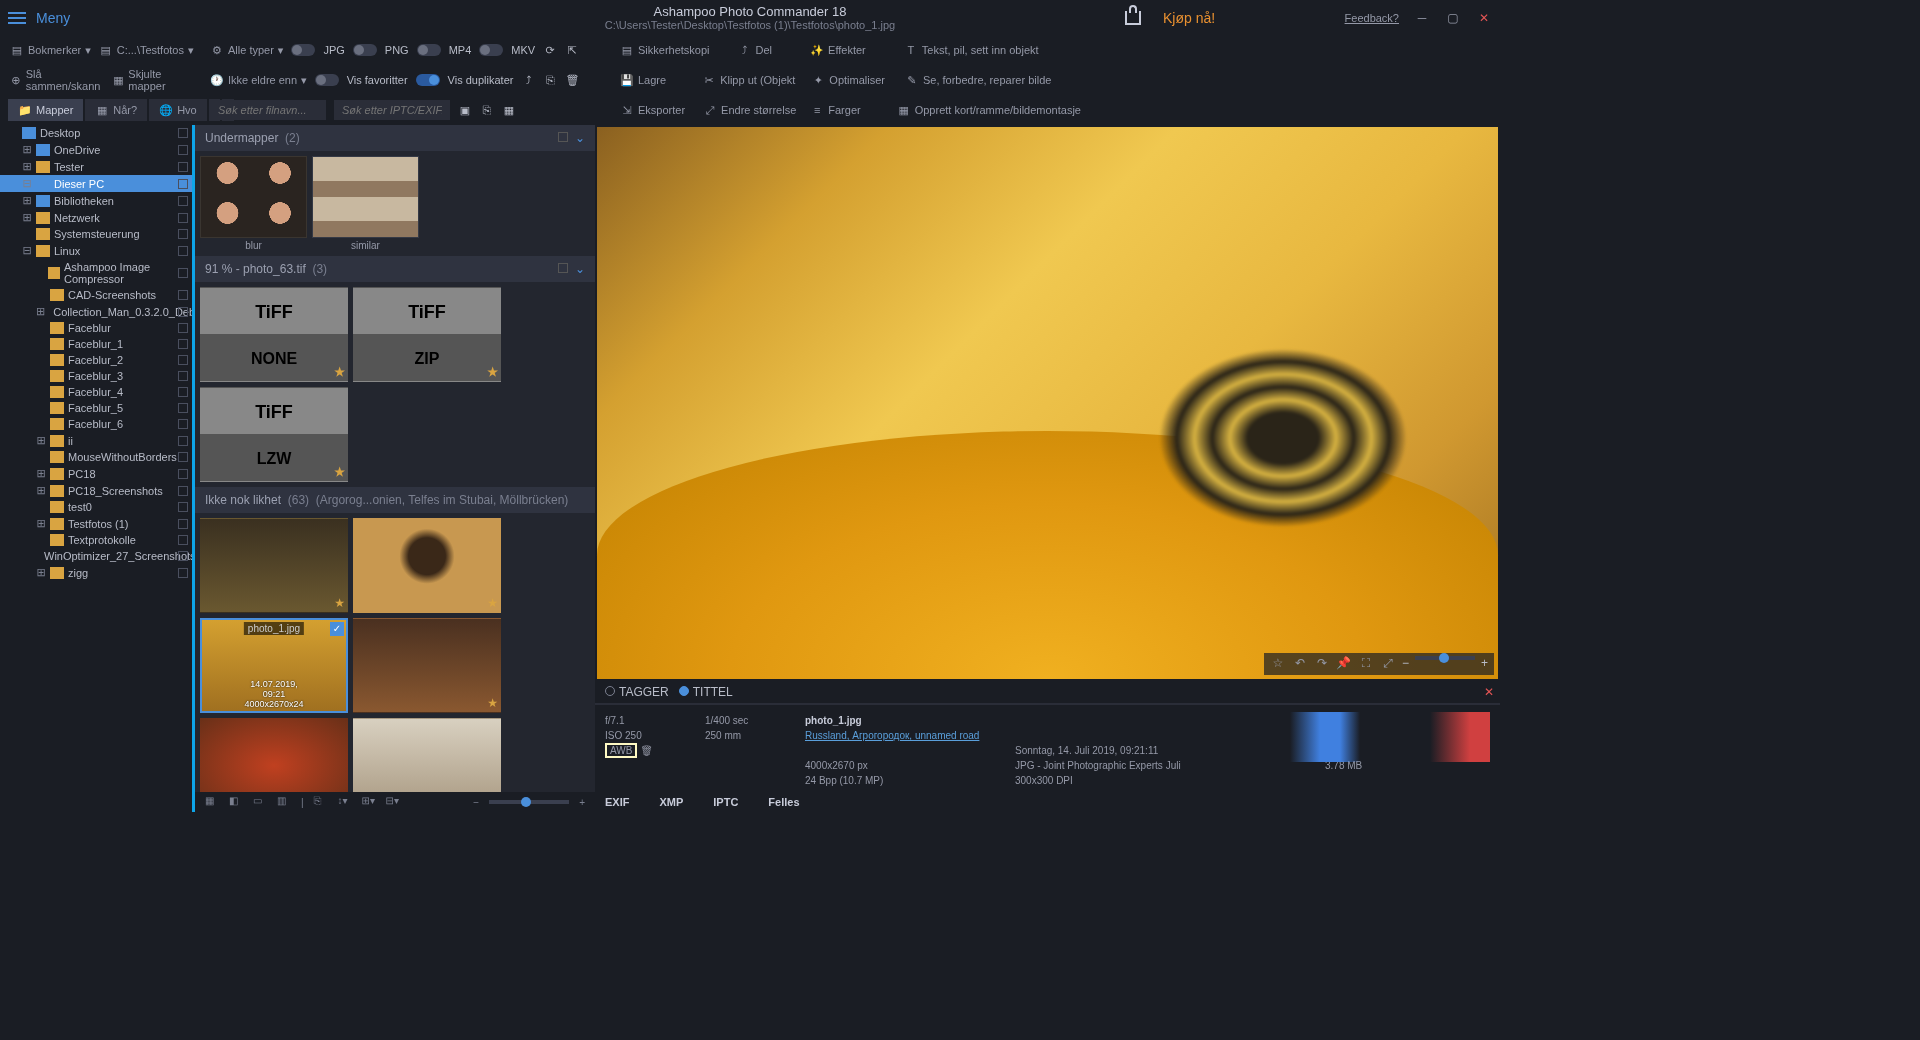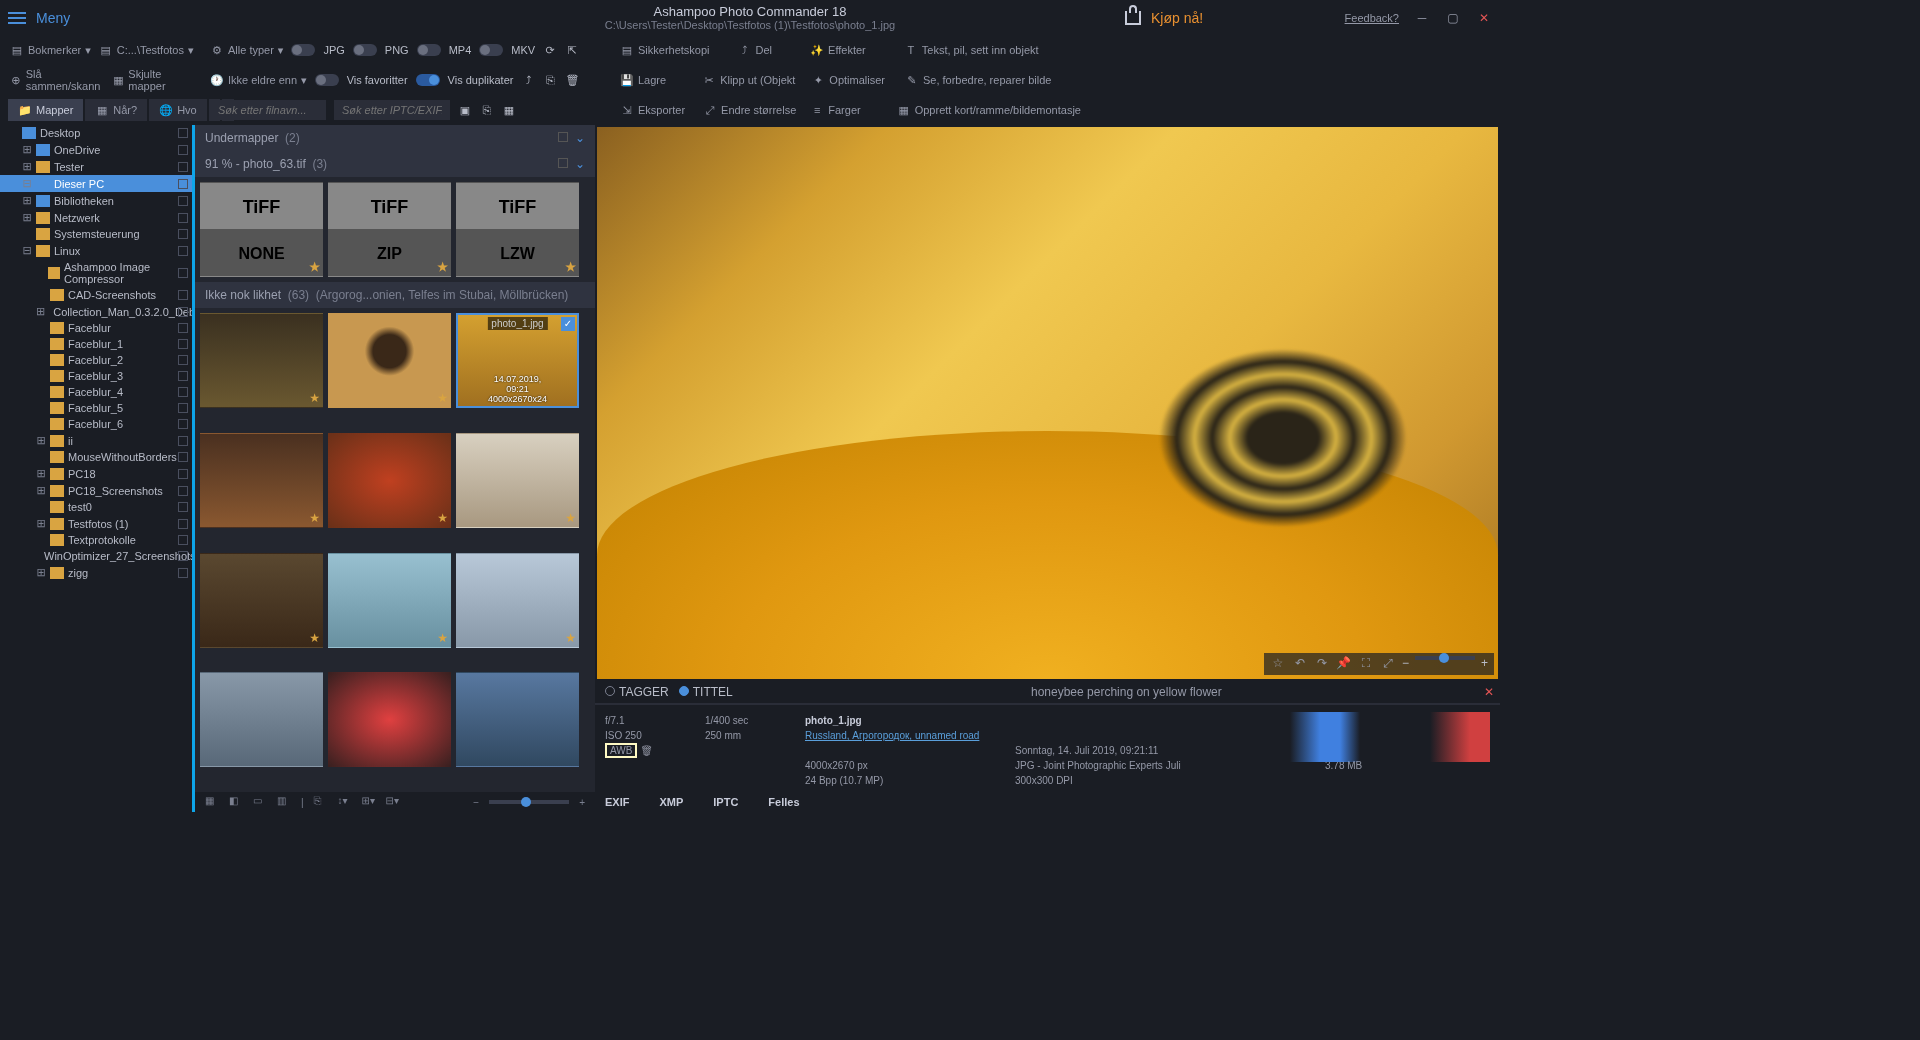--- a/index.html
+++ b/index.html
@@ -37,21 +37,21 @@
 .ti-icon{width:14px;height:12px;display:inline-block}
 .folder{background:#d9a441}
 .folder-blue{background:#4a8fdb}
 .exp{width:10px;text-align:center;color:#7a7f8f}
 .indent1{padding-left:22px}
 .indent2{padding-left:36px}
 .browser{width:400px;background:#23262f;display:flex;flex-direction:column;overflow:hidden}
 .group-header{background:#2f3340;padding:6px 10px;display:flex;align-items:flex-end;justify-content:space-between;font-size:12px;color:#9ba0b0}
 .group-header .cnt{color:#7a7f8f}
 .thumb-grid{display:flex;flex-wrap:wrap;gap:5px;padding:5px}
-.thumb{width:123px;height:95px;background:#353945;position:relative;cursor:pointer;border:1px solid transparent}
+.thumb{width:148px;height:95px;background:#353945;position:relative;cursor:pointer;border:1px solid transparent}
 .thumb.selected{border:2px solid #4a8fdb}
 .thumb.selected::after{content:'✓';position:absolute;top:2px;right:2px;background:#4a8fdb;color:#fff;width:14px;height:14px;font-size:10px;text-align:center;line-height:14px}
 .thumb-label{position:absolute;top:2px;left:50%;transform:translateX(-50%);background:rgba(0,0,0,0.6);color:#ccc;font-size:10px;padding:1px 4px}
 .thumb-info{position:absolute;bottom:2px;left:50%;transform:translateX(-50%);text-align:center;color:#fff;font-size:9px;text-shadow:0 0 2px #000}
 .thumb-bottom-label{position:absolute;bottom:-14px;left:0;right:0;text-align:center;font-size:10px;color:#9599a8}
 .star{position:absolute;bottom:2px;right:2px;color:#d9a441;font-size:12px}
 .viewer{flex:1;background:#1a1d24;display:flex;flex-direction:column}
 .preview{flex:1;background:linear-gradient(135deg,#8a6020 0%,#d4a030 20%,#f0c850 40%,#e8b840 60%,#d09830 80%,#a07020 100%);position:relative;margin:2px}
 .preview-bee{position:absolute;right:10%;top:40%;width:250px;height:180px;background:radial-gradient(ellipse,#2a2418 20%,#d4b040 30%,#2a2418 40%,#d4b040 50%,#2a2418 60%,transparent 70%);border-radius:50%;filter:blur(1px)}
 .preview-flower{position:absolute;bottom:0;left:0;right:0;height:45%;background:radial-gradient(ellipse at 50% 100%,#f0b020,#e09810,#c08000);border-radius:50% 50% 0 0}
@@ -94,21 +94,21 @@
   <div class="title-center">
     <div class="app-title">Ashampoo Photo Commander 18</div>
     <div class="subtitle">C:\Users\Tester\Desktop\Testfotos (1)\Testfotos\photo_1.jpg</div>
   </div>
   <div class="titlebar-right">
     <span class="feedback">Feedback?</span>
     <span class="winbtn">─</span>
     <span class="winbtn">▢</span>
     <span class="winbtn close">✕</span>
   </div>
-  <div style="position:absolute;left:75%;display:flex;align-items:center;gap:10px">
+  <div style="position:absolute;left:75%;display:flex;align-items:center;gap:22px">
     <span class="cart-icon"></span>
     <span class="kjop">Kjøp nå!</span>
   </div>
 </div>
 
 <div class="toolbar-row">
   <div class="toolbar left-toolbar">
     <span class="tb-item"><span class="icn">▤</span><span>Bokmerker</span> ▾</span>
     <span class="tb-item"><span class="icn">▤</span><span>C:...\Testfotos</span> ▾</span>
   </div>
@@ -396,20 +396,36 @@
         <span>zigg</span>
         <span class="chk"></span>
       </div>
     </div>
 
   <div class="browser">
     <div class="group-header">
       <span><span>Undermapper</span> &nbsp;<span class="cnt">(2)</span></span>
       <span><span style="width:10px;height:10px;border:1px solid #555;display:inline-block"></span>&nbsp;&nbsp;<span style="color:#4a8fdb">⌄</span></span>
     </div>
+    <div class="thumb-grid" style="padding-bottom:18px">
+      <div class="thumb faces-thumb" style="width:107px;height:82px">
+        <div class="face"></div>
+          <div class="face"></div>
+          <div class="face"></div>
+          <div class="face"></div>
+        <div class="thumb-bottom-label">blur</div>
+      </div>
+      <div class="thumb" style="width:107px;height:82px;display:grid;grid-template-columns:1fr 1fr;grid-template-rows:1fr 1fr">
+        <div class="room-thumb"></div>
+          <div class="room-thumb"></div>
+          <div class="room-thumb"></div>
+          <div class="room-thumb"></div>
+        <div class="thumb-bottom-label">similar</div>
+      </div>
+    </div>
 
     <div class="group-header">
       <span><span>91 % - photo_63.tif</span> &nbsp;<span class="cnt">(3)</span></span>
       <span><span style="width:10px;height:10px;border:1px solid #555;display:inline-block"></span>&nbsp;&nbsp;<span style="color:#4a8fdb">⌄</span></span>
     </div>
     <div class="thumb-grid" id="tiff-grid">
         <div class="thumb tiff-thumb">
           <div style="font-size:18px">TiFF</div>
           <div style="font-size:16px">NONE</div>
           <span class="star">★</span>
@@ -493,21 +509,20 @@
         <span class="pv-btn">⤢</span>
         <span>−</span>
           <div class="slider" style="width:60px"></div>
           <span>+</span>
       </div>
     </div>
 
     <div class="tagger-row" style="padding:4px 10px;position:relative">
       <span><span class="radio"></span><span>TAGGER</span></span>
       <span><span class="radio on"></span><span>TITTEL</span></span>
-      <span class="meta-title-input" style="text-align:center">honeybee perching on yellow flower</span>
       <span class="close-x">✕</span>
     </div>
 
     <div class="metadata" style="position:relative">
       <div class="meta-grid">
         <span>f/7.1</span>
         <span>1/400 sec</span>
         <span style="font-weight:bold;color:#c8ccda">photo_1.jpg</span>
         <span></span>
           <span></span>

